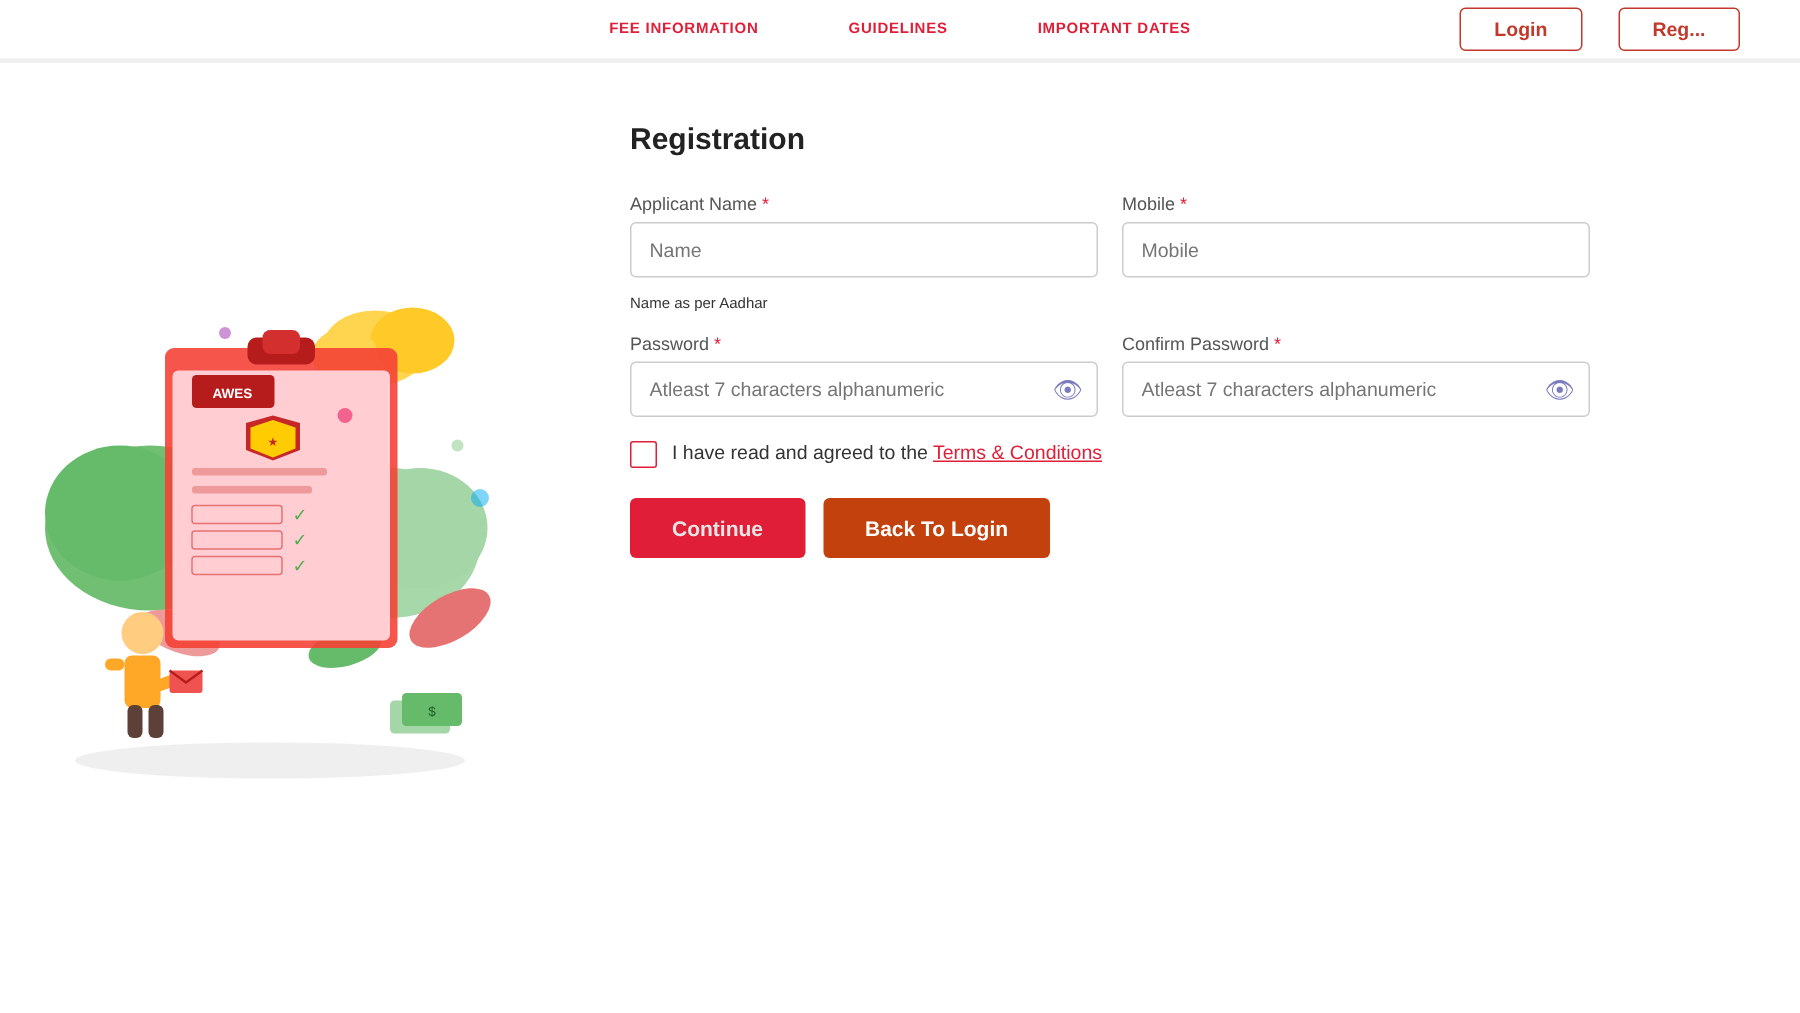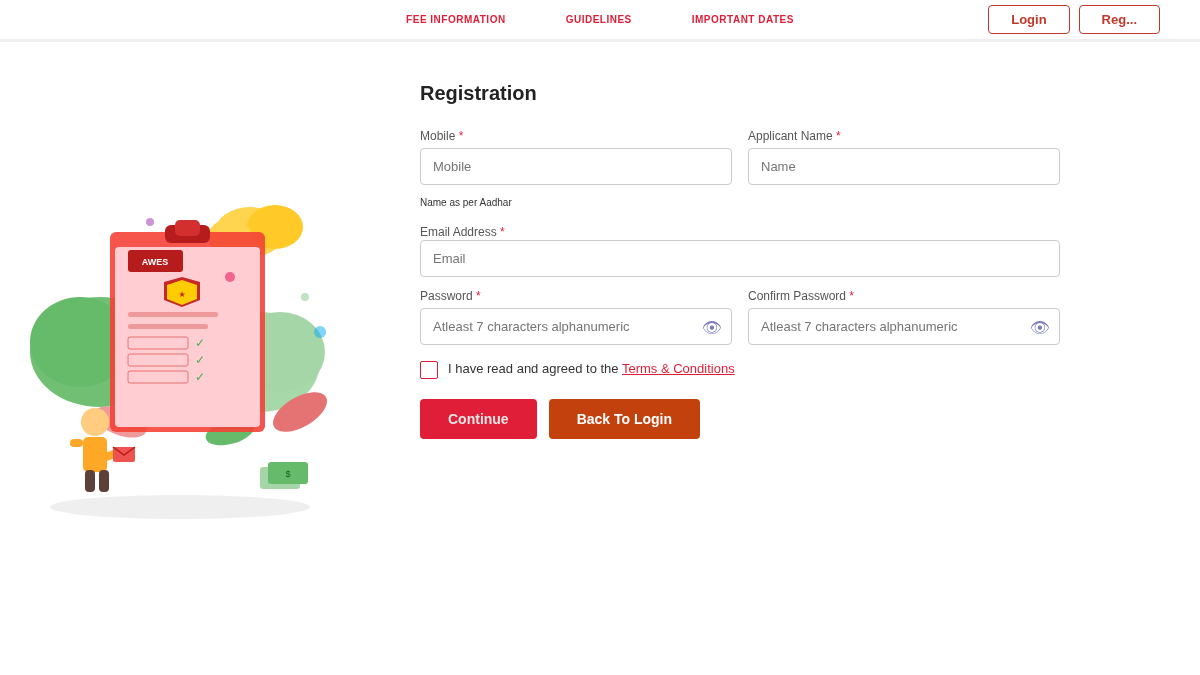--- a/index.html
+++ b/index.html
@@ -24,21 +24,21 @@
       font-weight: 700;
       color: #e01e37;
       cursor: pointer;
       letter-spacing: 0.5px;
       text-transform: uppercase;
     }
     .header-buttons {
       position: absolute;
       right: 40px;
       display: flex;
-      gap: 9px;
+      gap: 24px;
     }
     .header-btn {
       border: 1.5px solid #c0392b;
       background: #fff;
       color: #c0392b;
       padding: 6px 22px;
       border-radius: 4px;
       font-size: 13px;
       font-weight: 600;
       cursor: pointer;
@@ -273,40 +273,34 @@
       <ellipse cx="160" cy="375" rx="130" ry="12" fill="#e0e0e0" opacity="0.5"></ellipse>
     </svg>
   </div>
 
   <div class="form-area">
     <h2 class="form-title">Registration</h2>
 
     <div class="form-row">
       <div class="form-group">
         <label class="field-label">
+          <span>Applicant Name</span><span class="required"> *</span>
+        </label>
+        <input class="field-input" type="text" placeholder="Name" style="">
+      </div>
+      <div class="form-group">
+        <label class="field-label">
           <span>Mobile</span><span class="required"> *</span>
         </label>
         <input class="field-input" type="text" placeholder="Mobile" style="">
       </div>
-      <div class="form-group">
-        <label class="field-label">
-          <span>Applicant Name</span><span class="required"> *</span>
-        </label>
-        <input class="field-input" type="text" placeholder="Name" style="">
-      </div>
     </div>
 
     <div class="hint-text">Name as per Aadhar</div>
 
-    <div class="form-group-full">
-      <label class="field-label">
-        <span>Email Address</span><span class="required"> *</span>
-      </label>
-      <input class="field-input" type="email" style="width: 100%;" placeholder="Email">
-    </div>
 
     <div class="form-row" style="margin-top:0;gap:16px;">
       <div class="form-group">
         <label class="field-label">
           <span>Password</span><span class="required"> *</span>
         </label>
         <div class="password-wrapper">
           <input class="field-input" type="password" placeholder="Atleast 7 characters alphanumeric" style="">
           <span class="eye-icon">👁</span>
         </div>

